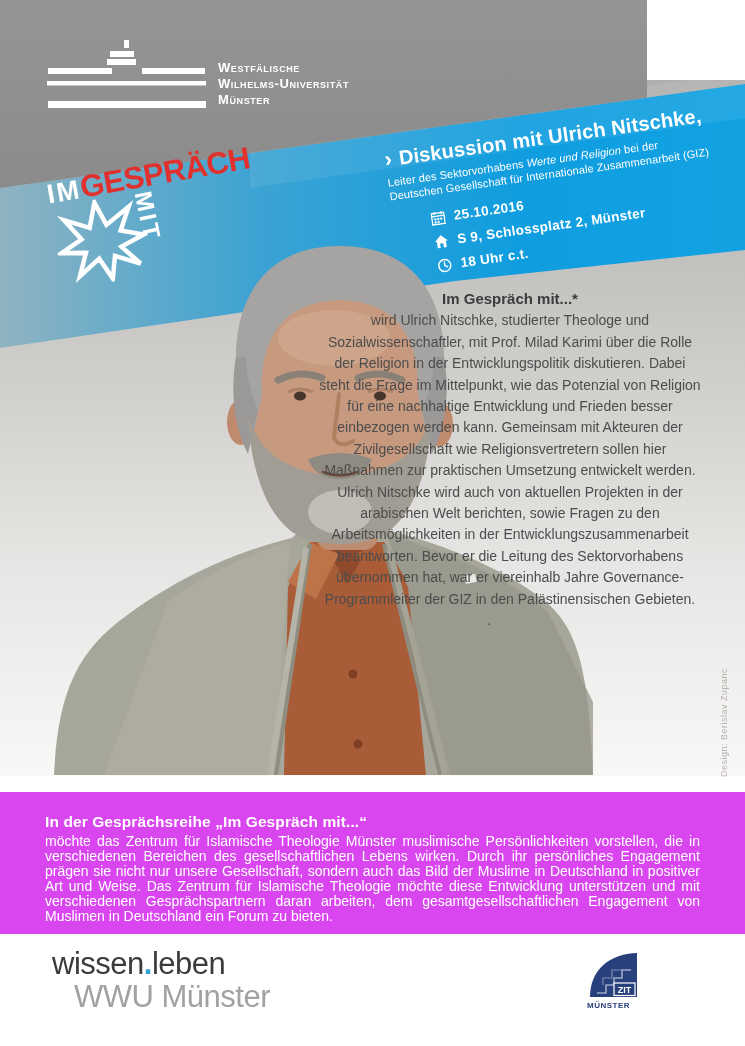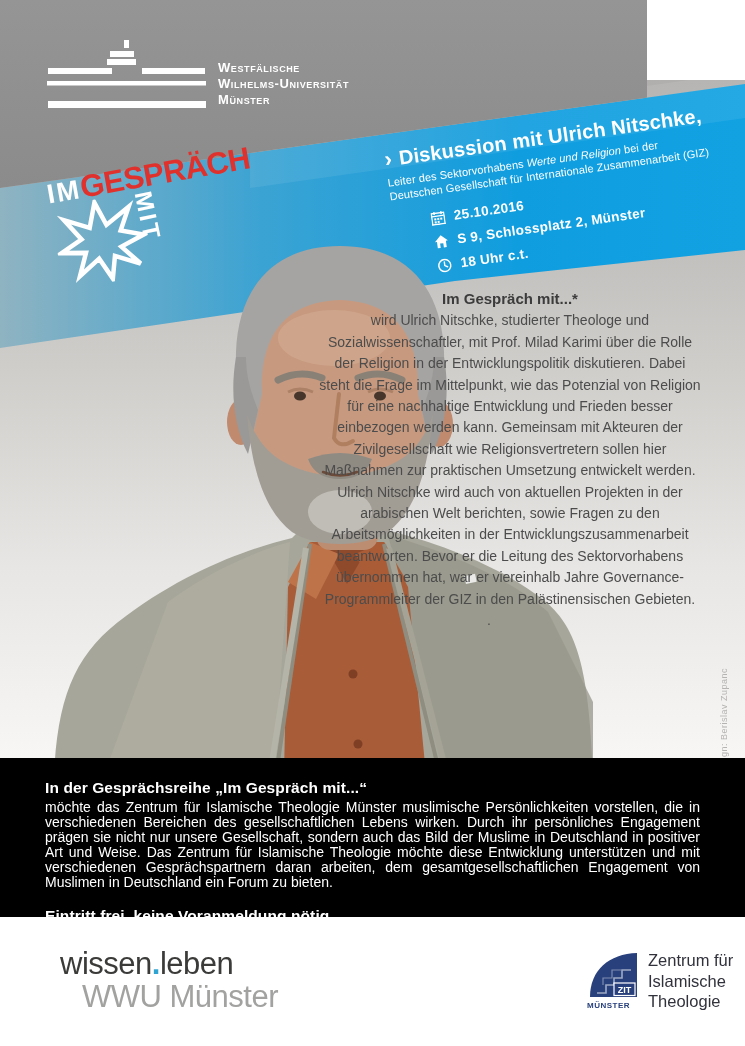--- a/index.html
+++ b/index.html
@@ -59,30 +59,30 @@
   .intro .intro-heading{font-weight:bold;color:#3c3c3c;font-size:15px;}
   .intro .dot-line{padding-right:42px;}
   
   .design-credit{
     position:absolute;left:719px;top:645px;height:132px;
     writing-mode:vertical-rl;transform:rotate(180deg);
     font-size:9px;color:#b5b3b1;letter-spacing:.5px;white-space:nowrap;
   }
   
   .blue-footer{
-    position:absolute;left:0;top:758px;width:745px;height:159px;
-    background:#000000;color:#fff;box-sizing:border-box;
+    position:absolute;left:0;top:792px;width:745px;height:159px;
+    background:#d946ef;color:#fff;box-sizing:border-box;
     padding:21px 45px 16px 45px;
   }
   .blue-footer .bf-heading{font-size:15.5px;font-weight:bold;margin:0 0 3px 0;letter-spacing:.1px;}
   .blue-footer .bf-body{font-size:14px;line-height:15px;text-align:justify;margin:0;font-weight:500;}
   .blue-footer .bf-note{font-size:15.5px;font-weight:bold;margin-top:17px;letter-spacing:.1px;}
   
   .bottom-footer{position:absolute;left:0;top:934px;width:745px;height:112px;background:#fff;}
-  .wissenleben{position:absolute;left:60px;top:13px;font-size:31px;line-height:33px;letter-spacing:-.5px;}
+  .wissenleben{position:absolute;left:52px;top:13px;font-size:31px;line-height:33px;letter-spacing:-.5px;}
   .wl-1{color:#3b3b3a;}
   .wl-dot{color:#2fa3d2;font-weight:bold;}
   .wl-2{color:#a2a2a1;margin-left:22px;}
   .zit{position:absolute;left:583px;top:15px;display:flex;gap:9px;align-items:flex-start;}
   .zit-lines{font-size:16.5px;line-height:20.5px;color:#31323c;padding-top:1px;}
 </style>
 </head>
 <body>
 
 <div class="poster">
@@ -242,21 +242,16 @@
     </div>
     <div class="zit">
       <svg width="56" height="66" viewBox="0 0 56 66">
         <path d="M54,48 L7,48 C7,21 26,5 54,4 Z" fill="#28407c"></path>
         <path d="M14,44 h9 v-8 h8 v-7 h8 v-8 h9" stroke="#ffffff" stroke-width="1.6" fill="none" opacity="0.55"></path>
         <path d="M20,36 v-7 h9 v-8 h9" stroke="#ffffff" stroke-width="1.2" fill="none" opacity="0.4"></path>
         <rect x="31" y="34" width="21" height="12.5" fill="#28407c" stroke="#ffffff" stroke-width="1.2"></rect>
         <text x="41.5" y="44" text-anchor="middle" font-family="Liberation Sans, sans-serif" font-size="9" font-weight="bold" fill="#ffffff">ZIT</text>
         <text x="4" y="59" font-family="Liberation Sans, sans-serif" font-size="8" font-weight="bold" fill="#28407c" letter-spacing="0.5">MÜNSTER</text>
       </svg>
-      <div class="zit-lines">
-        <div>Zentrum für</div>
-        <div>Islamische</div>
-        <div>Theologie</div>
-      </div>
     </div>
   </div>
 
 </div>
 
 </body></html>

